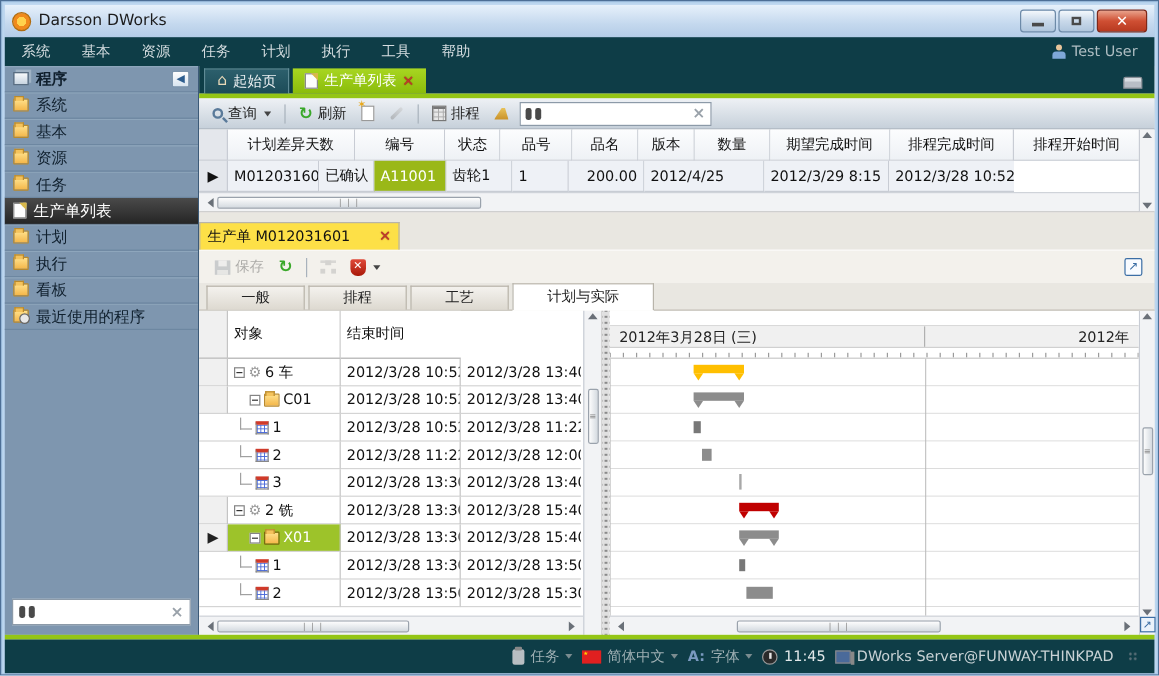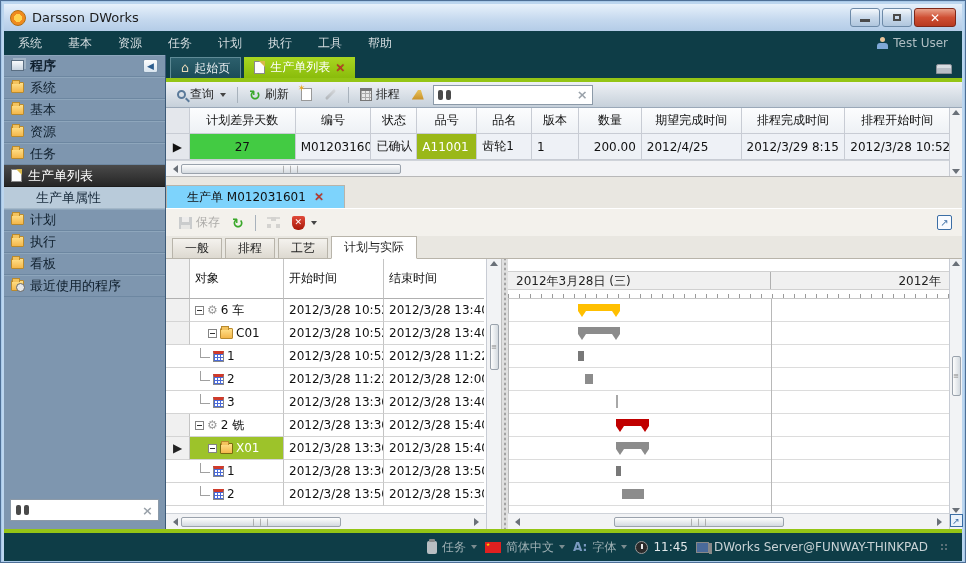--- a/index.html
+++ b/index.html
@@ -110,33 +110,33 @@
   .arr.left { border-top:4px solid transparent; border-bottom:4px solid transparent; border-right:5px solid #6a7078; }
   .arr.right { border-top:4px solid transparent; border-bottom:4px solid transparent; border-left:5px solid #6a7078; }
   .hscroll { height:16px; background:#f2f3f5; border-top:1px solid #cfd3d9; display:flex; align-items:center; padding:0 3px; gap:3px; }
   .hthumb { height:10px; background:linear-gradient(#fdfdfd,#d4dae0); border:1px solid #9aa2ac; border-radius:2px;
     display:flex; align-items:center; justify-content:center; font-size:7px; color:#888; letter-spacing:1px; }
 
   .gapstrip { height:8px; background:#e9e7e1; }
 
   
   .doc-tabrow { height:24px; background:#e9e7e1; display:flex; align-items:flex-end; border-bottom:1px solid #fff; }
-  .doc-tab { height:23px; background:#7dd3fc; border:1px solid #b8b4aa; border-bottom:none; display:flex; align-items:center; gap:8px; padding:0 20px; font-size:12px; color:#111; }
+  .doc-tab { height:23px; background:#fde047; border:1px solid #b8b4aa; border-bottom:none; display:flex; align-items:center; gap:24px; padding:0 6px; font-size:12px; color:#111; }
   .doc-toolbar { height:27px; background:#f3f1ec; display:flex; align-items:center; gap:6px; padding:0 10px; font-size:12px; color:#555;justify-content:flex-end; }
   .floppy-ic { width:13px; height:12px; background:#9aa0a8; position:relative; }
   .floppy-ic::before { content:""; position:absolute; left:3px; top:0; width:7px; height:5px; background:#e8eaec; }
   .floppy-ic::after { content:""; position:absolute; left:2px; bottom:0; width:9px; height:4px; background:#d8dadc; }
   .sitemap-ic { width:13px; height:11px; background-image:linear-gradient(#b8b8b8 2px,transparent 2px); position:relative; }
   .sitemap-ic::before { content:""; position:absolute; left:4px; top:0; width:5px; height:4px; background:#b0b0b0; }
   .sitemap-ic::after { content:""; position:absolute; left:0; bottom:0; width:4px; height:4px; background:#b0b0b0; box-shadow:9px 0 0 #b0b0b0; }
   .shield-ic { width:13px; height:14px; background:linear-gradient(#e04a3a,#a81808); border-radius:2px 2px 6px 6px; color:#fff; font-size:9px; font-weight:bold; text-align:center; line-height:13px; }
   .ext-ic { margin-left:auto; width:15px; height:15px; border:1px solid #3b6ea5; color:#3b6ea5; font-size:10px; line-height:13px; text-align:center; border-radius:2px; background:#f8fbff; }
 
   .inner-tabs { height:23px; background:#e9e7e1; display:flex; align-items:flex-end; padding-left:6px; gap:3px; border-bottom:1px solid #b8b4aa; }
-  .itab { height:20px; padding:0 12px; font-size:12px; color:#222; background:linear-gradient(#f4f2ee,#ddd9d0);
+  .itab { height:20px; padding:0 28px; font-size:12px; color:#222; background:linear-gradient(#f4f2ee,#ddd9d0);
     border:1px solid #b8b4aa; border-bottom:none; display:flex; align-items:center; }
   .itab.active { background:#fff; height:23px; margin-bottom:-1px; border-bottom:1px solid #fff; }
 
   .inner-content { flex:1; display:flex; background:#fff; min-height:0; }
 
   
   .pane-table { width:336px; display:flex; flex-direction:column; border-right:1px solid #c0c0c0; }
   .tt-wrap { flex:1; display:flex; min-height:0; }
   .tt { flex:1; display:flex; flex-direction:column; }
   .trow { display:flex; }
@@ -259,23 +259,20 @@
         <span>资源</span>
       </div>
       <div class="side-item">
         <span class="fold-ic"></span>
         <span>任务</span>
       </div>
       <div class="side-item selected">
         <span class="doc-ic"></span>
         <span>生产单列表</span>
       </div>
-      <div class="side-item subitem">
-        <span>生产单属性</span>
-      </div>
       <div class="side-item">
         <span class="fold-ic"></span>
         <span>计划</span>
       </div>
       <div class="side-item">
         <span class="fold-ic"></span>
         <span>执行</span>
       </div>
       <div class="side-item">
         <span class="fold-ic"></span>
@@ -353,21 +350,20 @@
               <div class="gc c3">品号</div>
               <div class="gc c4">品名</div>
               <div class="gc c5">版本</div>
               <div class="gc c6">数量</div>
               <div class="gc c7">期望完成时间</div>
               <div class="gc c8">排程完成时间</div>
               <div class="gc c9">排程开始时间</div>
             </div>
             <div class="grow-line gbody">
               <div class="gc sel-col">▶</div>
-              <div class="gc c0 cell-green">27</div>
               <div class="gc c1">M012031601</div>
               <div class="gc c2">已确认</div>
               <div class="gc c3 cell-olive">A11001</div>
               <div class="gc c4">齿轮1</div>
               <div class="gc c5">1</div>
               <div class="gc c6 num-right">200.00</div>
               <div class="gc c7">2012/4/25</div>
               <div class="gc c8">2012/3/29 8:15</div>
               <div class="gc c9">2012/3/28 10:52</div>
             </div>
@@ -417,21 +413,20 @@
       </div>
 
       <div class="inner-content">
 
         <div class="pane-table">
           <div class="tt-wrap">
             <div class="tt">
               <div class="trow tt-head">
                 <div class="tc tsel"></div>
                 <div class="tc tobj">对象</div>
-                <div class="tc ttime">开始时间</div>
                 <div class="tc ttime">结束时间</div>
               </div>
               <div class="tt-body">
                 <div class="trow">
                   <div class="tc tsel"></div>
                   <div class="tc tobj">
                       <span class="exp"></span>
                       <span class="gear-ic">⚙</span>
                       <span>6 车</span>
                     </div>

